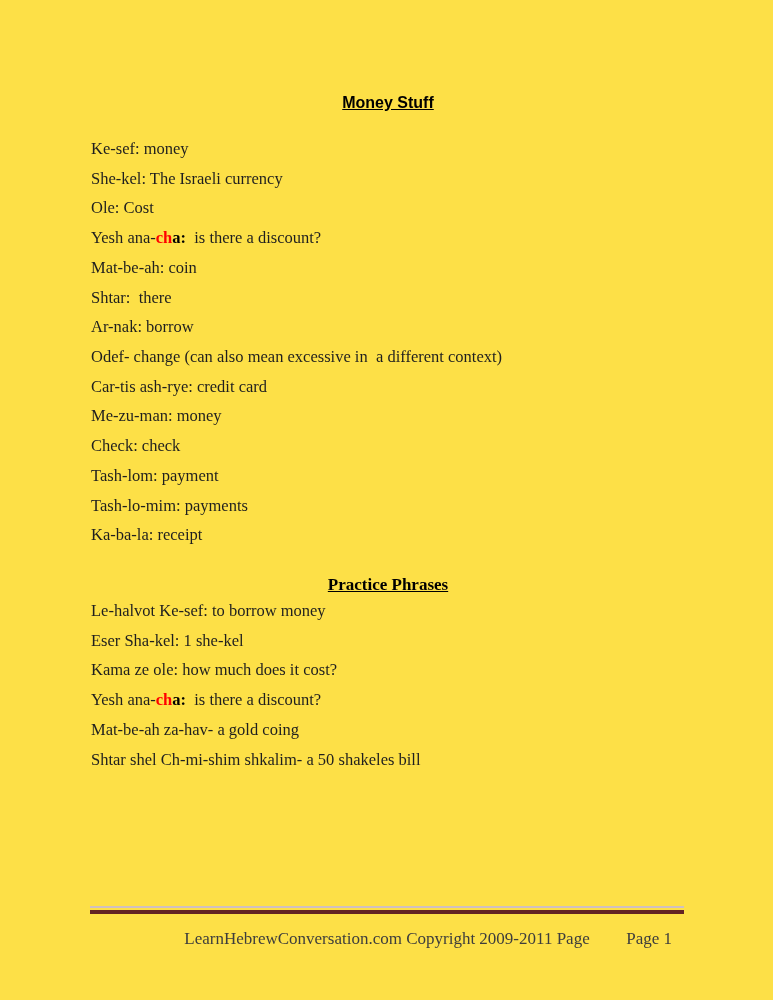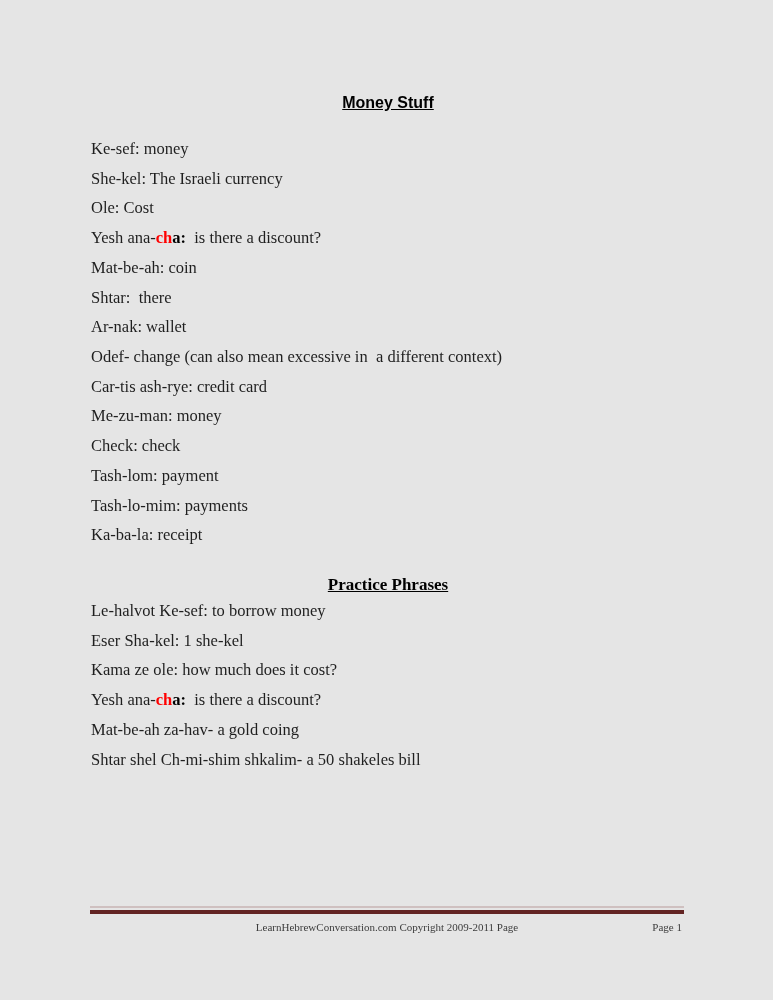--- a/index.html
+++ b/index.html
@@ -12,21 +12,21 @@
   * { margin: 0; padding: 0; box-sizing: border-box; }
   html, body { background: #ffffff; }
   body {
     width: 773px;
     height: 1000px;
     position: relative;
     font-family: "Liberation Serif", serif;
     color: var(--body-text);
     overflow: hidden;
   }
-  .page { position: absolute; inset: 0; background: #e5e5e5; }
+  .page { position: absolute; inset: 0; background: #fde047; }
 
   .section { position: absolute; left: 91px; width: 594px; }
   .section-heading {
     text-align: center;
     font-weight: bold;
     text-decoration: underline;
     line-height: 22px;
     color: #000;
   }
   .section-0 { top: 92px; }
@@ -63,49 +63,49 @@
     margin-bottom: 2px;
   }
   .rule-dark {
     height: 1px;
     border-top: 3px solid var(--rule-dark);
     border-bottom: 1px solid var(--rule-dark);
     background: #fff;
   }
   .footer-text-row {
     position: relative;
-    margin-top: 4px;
+    margin-top: 16px;
     font-family: "Liberation Serif", serif;
-    font-size: 11px;
+    font-size: 17px;
     line-height: 18px;
     color: var(--footer-text);
     text-align: center;
   }
   .footer-copyright { display: inline-block; }
   .footer-page-num {
     position: absolute;
-    right: 2px;
+    right: 12px;
     top: 0;
   }
 </style>
 </head>
 <body>
 
 <div class="page">
 
   <div class="section section-0">
     <div class="section-heading">Money Stuff</div>
     <div class="lines">
         <div class="line"><span class="seg-normal">Ke-sef: money</span></div>
         <div class="line"><span class="seg-normal">She-kel: The Israeli currency</span></div>
         <div class="line"><span class="seg-normal">Ole: Cost</span></div>
         <div class="line"><span class="seg-normal">Yesh ana-</span><span class="seg-red-bold">ch</span><span class="seg-bold">a:</span><span class="seg-normal">  is there a discount?</span></div>
         <div class="line"><span class="seg-normal">Mat-be-ah: coin</span></div>
         <div class="line"><span class="seg-normal">Shtar:  there</span></div>
-        <div class="line"><span class="seg-normal">Ar-nak: wallet</span></div>
+        <div class="line"><span class="seg-normal">Ar-nak: borrow</span></div>
         <div class="line"><span class="seg-normal">Odef- change (can also mean excessive in  a different context)</span></div>
         <div class="line"><span class="seg-normal">Car-tis ash-rye: credit card</span></div>
         <div class="line"><span class="seg-normal">Me-zu-man: money</span></div>
         <div class="line"><span class="seg-normal">Check: check</span></div>
         <div class="line"><span class="seg-normal">Tash-lom: payment</span></div>
         <div class="line"><span class="seg-normal">Tash-lo-mim: payments</span></div>
         <div class="line"><span class="seg-normal">Ka-ba-la: receipt</span></div>
       </div>
   </div>
 

